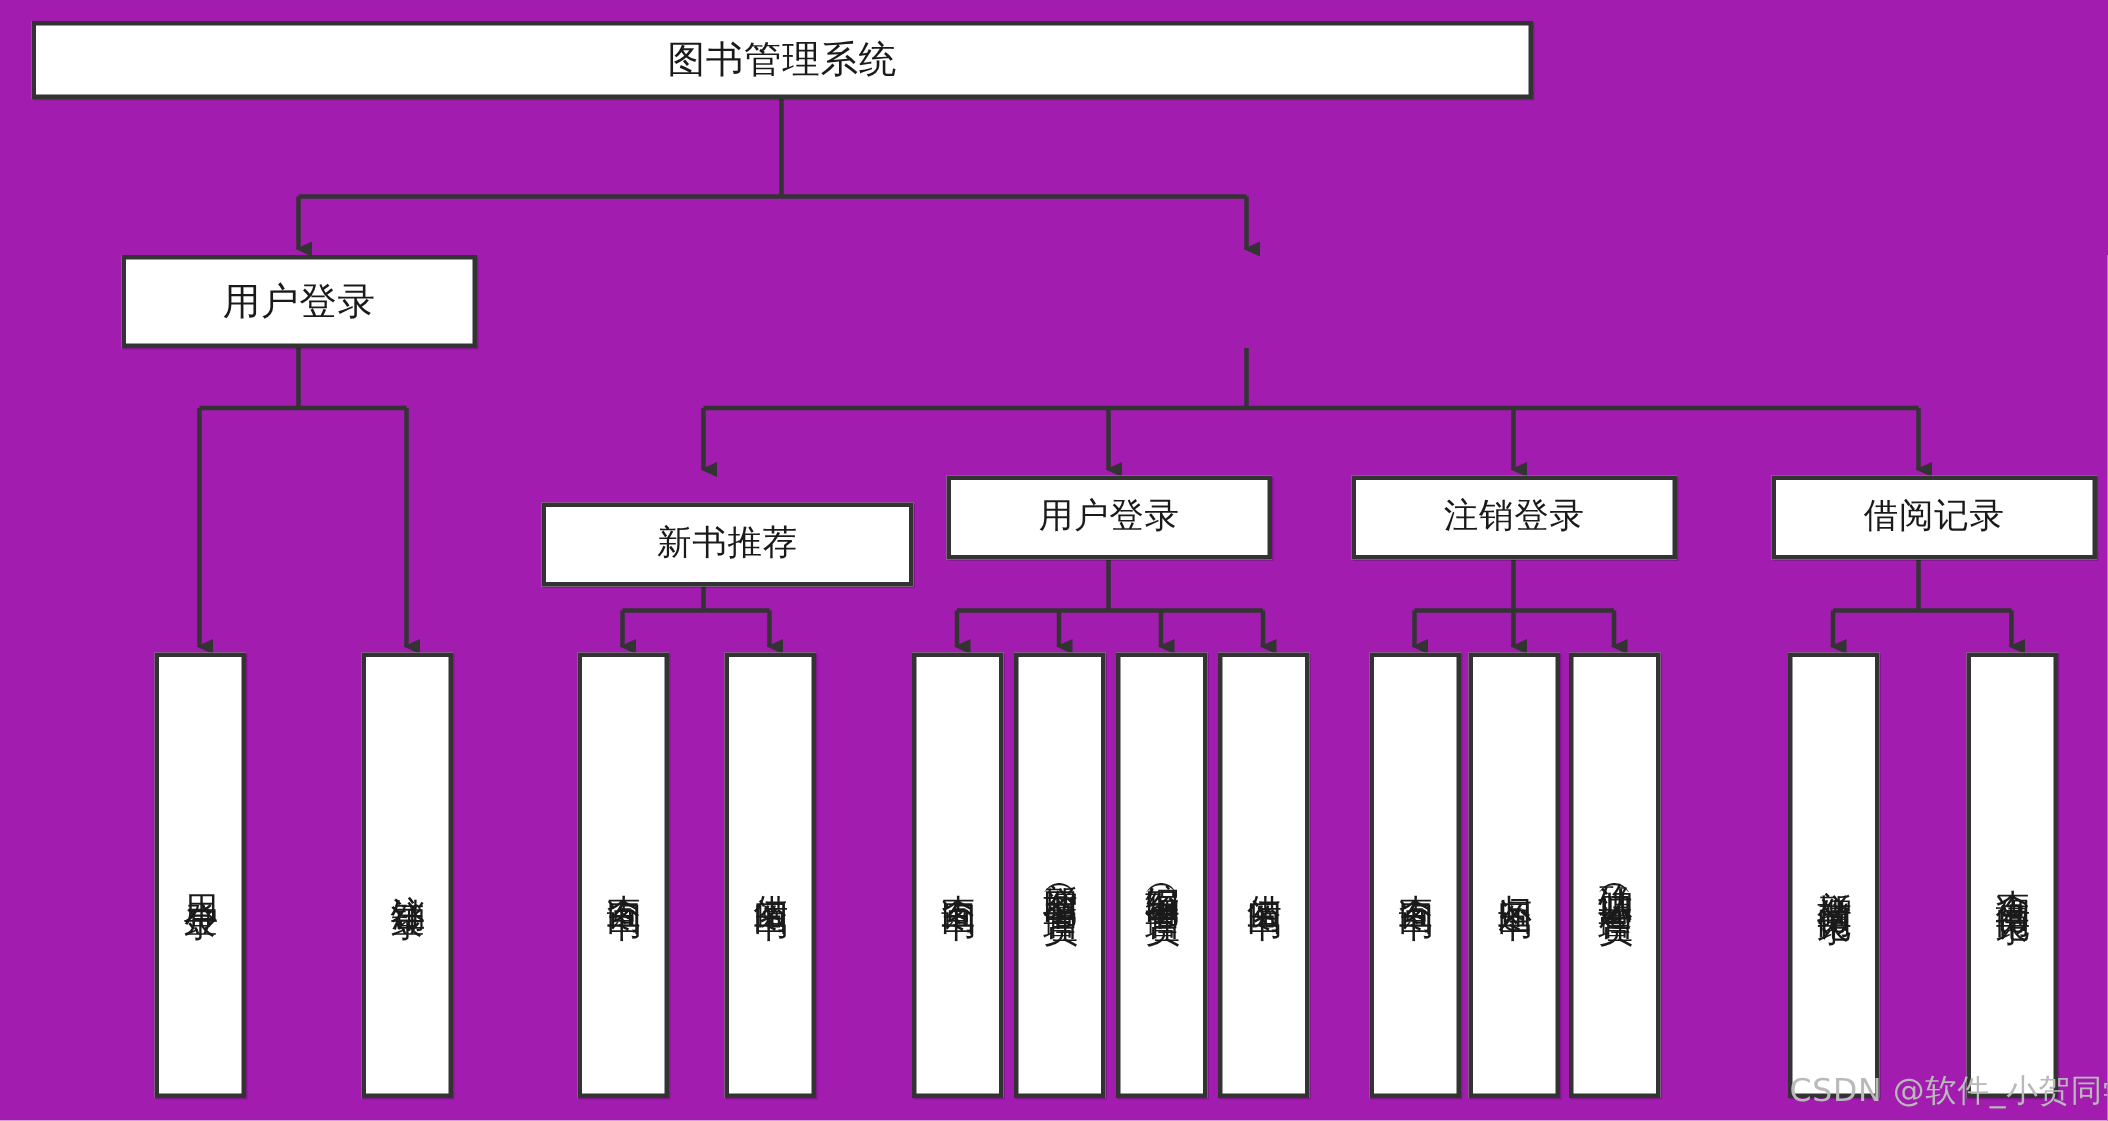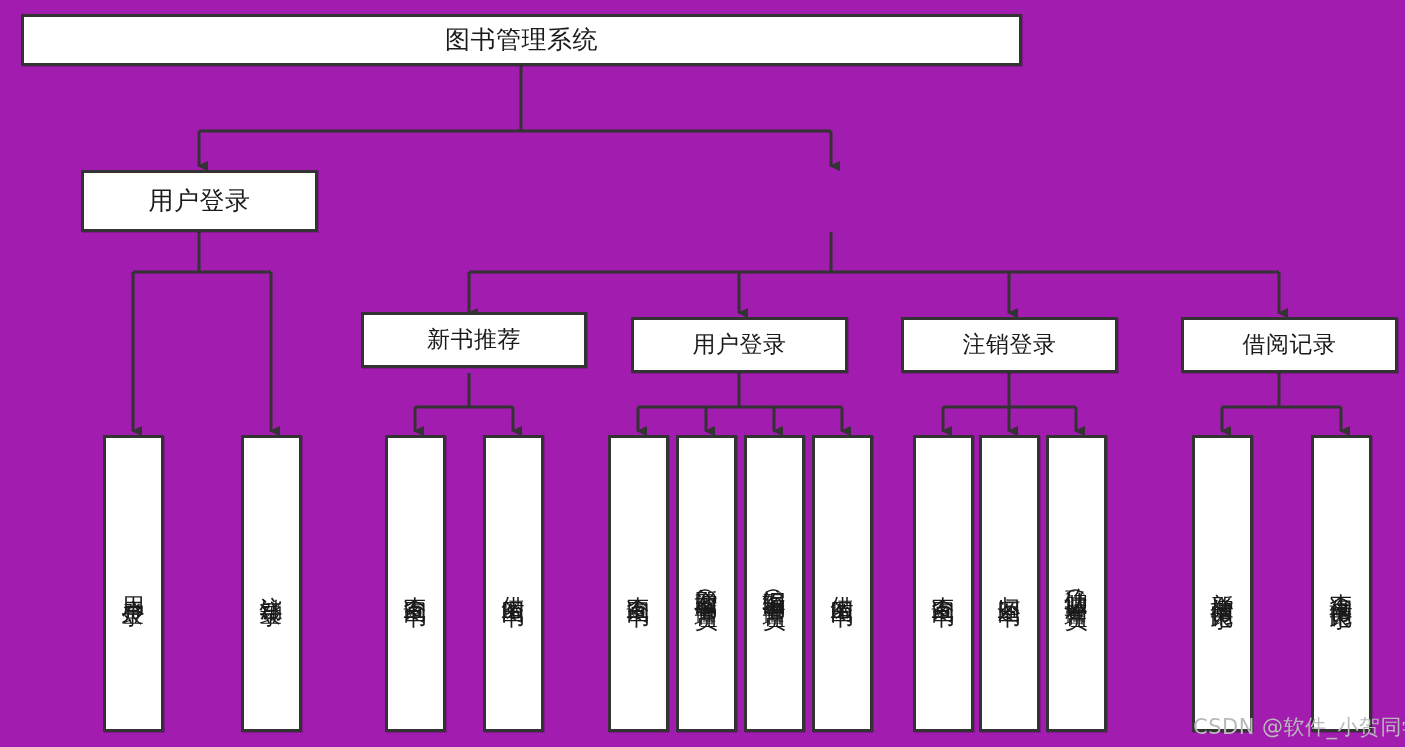--- a/index.html
+++ b/index.html
@@ -128,21 +128,21 @@
   </svg>
 
   <div class="node h root" style="left:21px; top:14px; width:1001px; height:52px;">
     <span class="lbl">图书管理系统</span>
   </div>
 
   <div class="node h lvl1" style="left:81px; top:170px; width:237px; height:62px;">
     <span class="lbl">用户登录</span>
   </div>
 
-  <div class="node h lvl2" style="left:361px; top:312px; width:226px; height:56px;">
+  <div class="node h lvl2" style="left:361px; top:335px; width:248px; height:56px;">
     <span class="lbl">新书推荐</span>
   </div>
   <div class="node h lvl2" style="left:631px; top:317px; width:217px; height:56px;">
     <span class="lbl">用户登录</span>
   </div>
   <div class="node h lvl2" style="left:901px; top:317px; width:217px; height:56px;">
     <span class="lbl">注销登录</span>
   </div>
   <div class="node h lvl2" style="left:1171px; top:317px; width:217px; height:56px;margin-left:10px;">
     <span class="lbl">借阅记录</span>

